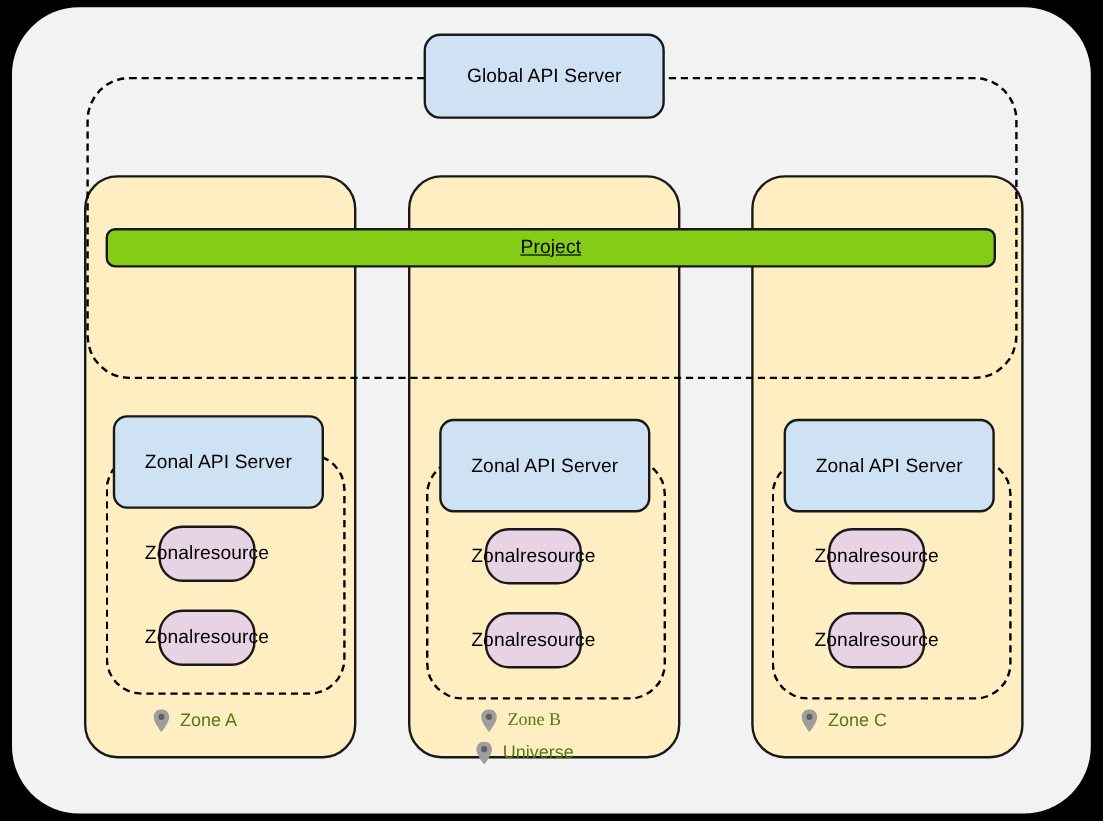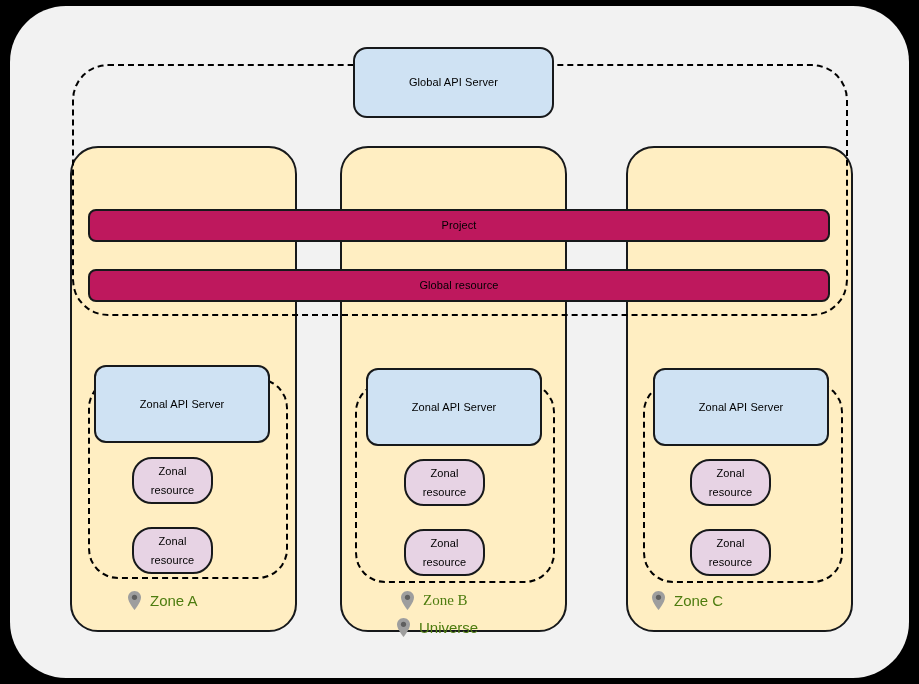--- a/index.html
+++ b/index.html
@@ -78,28 +78,27 @@
   
   .node {
     position: absolute;
     box-sizing: border-box;
     border: 2.2px solid #17191b;
     display: flex;
     align-items: center;
     justify-content: center;
     text-align: center;
     color: #000000;
-    font-size: 11px;
+    font-size: 16px;
     line-height: 19px;
     letter-spacing: 0.1px;
-    margin-top: 19px;
   }
 
   .node-blue  { background: #cfe2f3; }
-  .node-green { background: #be185d; }
+  .node-green { background: #84cc16; text-decoration: underline; }
   .node-pink  { background: #e7d3e4; }
 
   .global-api {
     left: 353px;
     top: 28px;
     width: 201px;
     height: 71px;
     border-radius: 14px;
     z-index: 12;
   }
@@ -123,21 +122,21 @@
   }
   .zonal-api.a { left: 94px;  top: 346px; }
   .zonal-api.b { left: 366px; top: 349px; }
   .zonal-api.c { left: 653px; top: 349px; }
 
   .zonal-res {
     width: 81px;
     height: 47px;
     border-radius: 20px;
     z-index: 10;
-    flex-direction: column;
+    flex-direction: row;
   }
   .zonal-res span { display: block; }
 
   .zres.a1 { left: 132px; top: 438px; }
   .zres.a2 { left: 132px; top: 508px; }
   .zres.b1 { left: 404px; top: 440px; }
   .zres.b2 { left: 404px; top: 510px; }
   .zres.c1 { left: 690px; top: 440px; }
   .zres.c2 { left: 690px; top: 510px; }
 
@@ -154,41 +153,40 @@
   }
   .pin-label .pin-icon {
     display: inline-block;
     width: 15px;
     height: 19px;
     flex: 0 0 auto;
   }
 
   .label-zone-a { left: 127px; top: 591px; }
   .label-zone-b { left: 400px; top: 591px; font-family: Liberation Serif, serif; }
-  .label-zone-c { left: 651px; top: 591px; }
+  .label-zone-c { left: 667px; top: 591px; }
   .label-universe { left: 396px; top: 618px; text-align: center; }
 
 </style>
 </head>
 <body>
 
 <div id="canvas">
 
   <div class="universe-plate"></div>
 
   <div class="zone-box zone-a"></div>
   <div class="zone-box zone-b"></div>
   <div class="zone-box zone-c"></div>
 
   <div class="global-scope"></div>
 
   <div class="node node-blue global-api">Global API Server</div>
 
   <div class="node node-green bar bar-project">Project</div>
-  <div class="node node-green bar bar-globalres">Global resource</div>
 
   <div class="zone-inner a"></div>
   <div class="zone-inner b"></div>
   <div class="zone-inner c"></div>
 
   <div class="node node-blue zonal-api a">Zonal API Server</div>
   <div class="node node-blue zonal-api b">Zonal API Server</div>
   <div class="node node-blue zonal-api c">Zonal API Server</div>
 
   <div class="node node-pink zonal-res zres a1">

